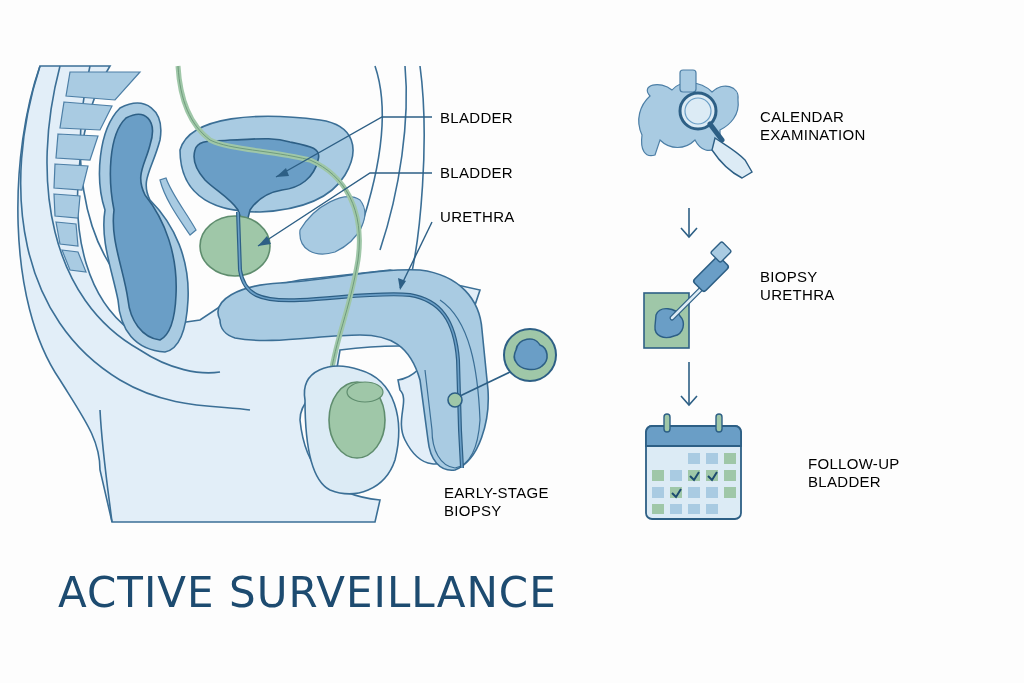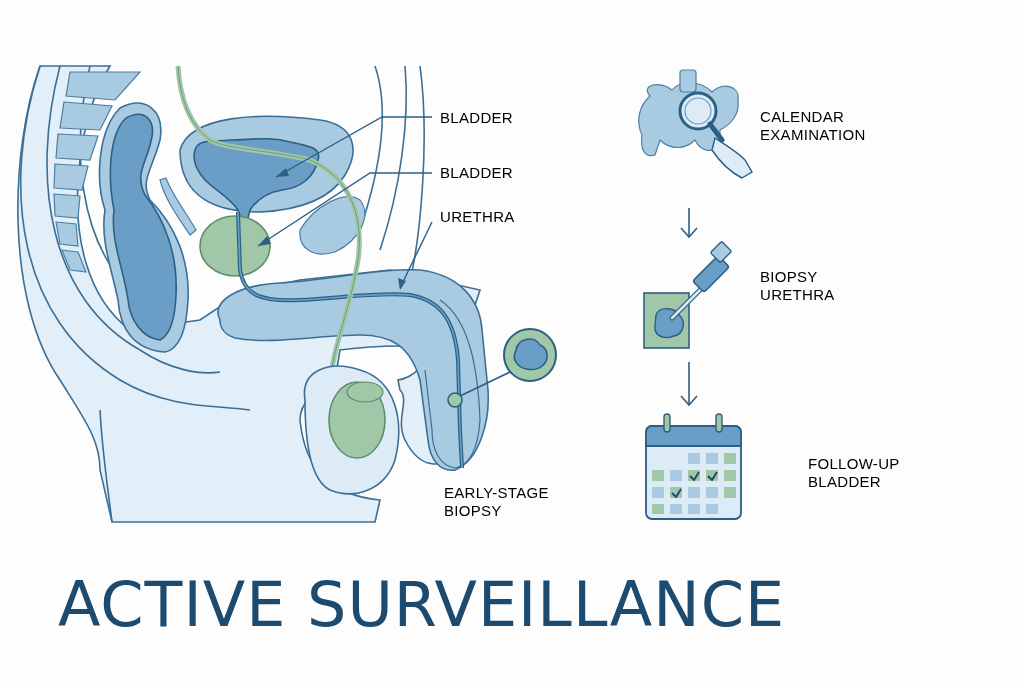--- a/index.html
+++ b/index.html
@@ -1,19 +1,19 @@
 <!DOCTYPE html>
 <html><head>
 <meta charset="utf-8">
 <style>
   html,body{margin:0;padding:0;background:#fdfdfd;}
   body{width:1024px;height:683px;position:relative;overflow:hidden;font-family:"Liberation Sans","DejaVu Sans",sans-serif;}
   .canvas{position:absolute;left:0;top:0;width:1024px;height:683px;}
   .label{position:absolute;color:#000000;font-size:15px;letter-spacing:0.3px;line-height:18px;white-space:nowrap;}
-  .title{position:absolute;left:58px;top:568px;font-size:62px;color:#1d4b70;letter-spacing:1px;font-family:"DejaVu Sans","Liberation Sans",sans-serif;font-weight:normal;}
+  .title{position:absolute;left:58px;top:568px;font-size:42px;color:#1d4b70;letter-spacing:1px;font-family:"DejaVu Sans","Liberation Sans",sans-serif;font-weight:normal;}
 </style>
 </head>
 <body>
 
 <svg class="canvas" viewBox="0 0 1024 683" xmlns="http://www.w3.org/2000/svg">
 
   <g stroke="#3b6f96" stroke-width="1.6" fill="#e3eff8">
     <path d="M40,66 C10,150 5,300 60,380 C85,420 100,440 100,470 L112,522 L375,522 L380,500 C330,495 305,470 300,420 C300,395 330,385 335,380 L340,350 C380,345 420,345 450,350 L470,360 C480,390 480,420 470,450 C440,470 420,470 405,440 C395,420 410,400 400,390 L398,380 C430,375 440,330 430,300 L470,320 L480,290 L390,270 L300,280 L250,290 L230,300 L200,320 L130,330 C90,300 70,240 80,160 C85,120 95,90 110,66 Z" fill="#e2eef8"></path>
   </g>
 

